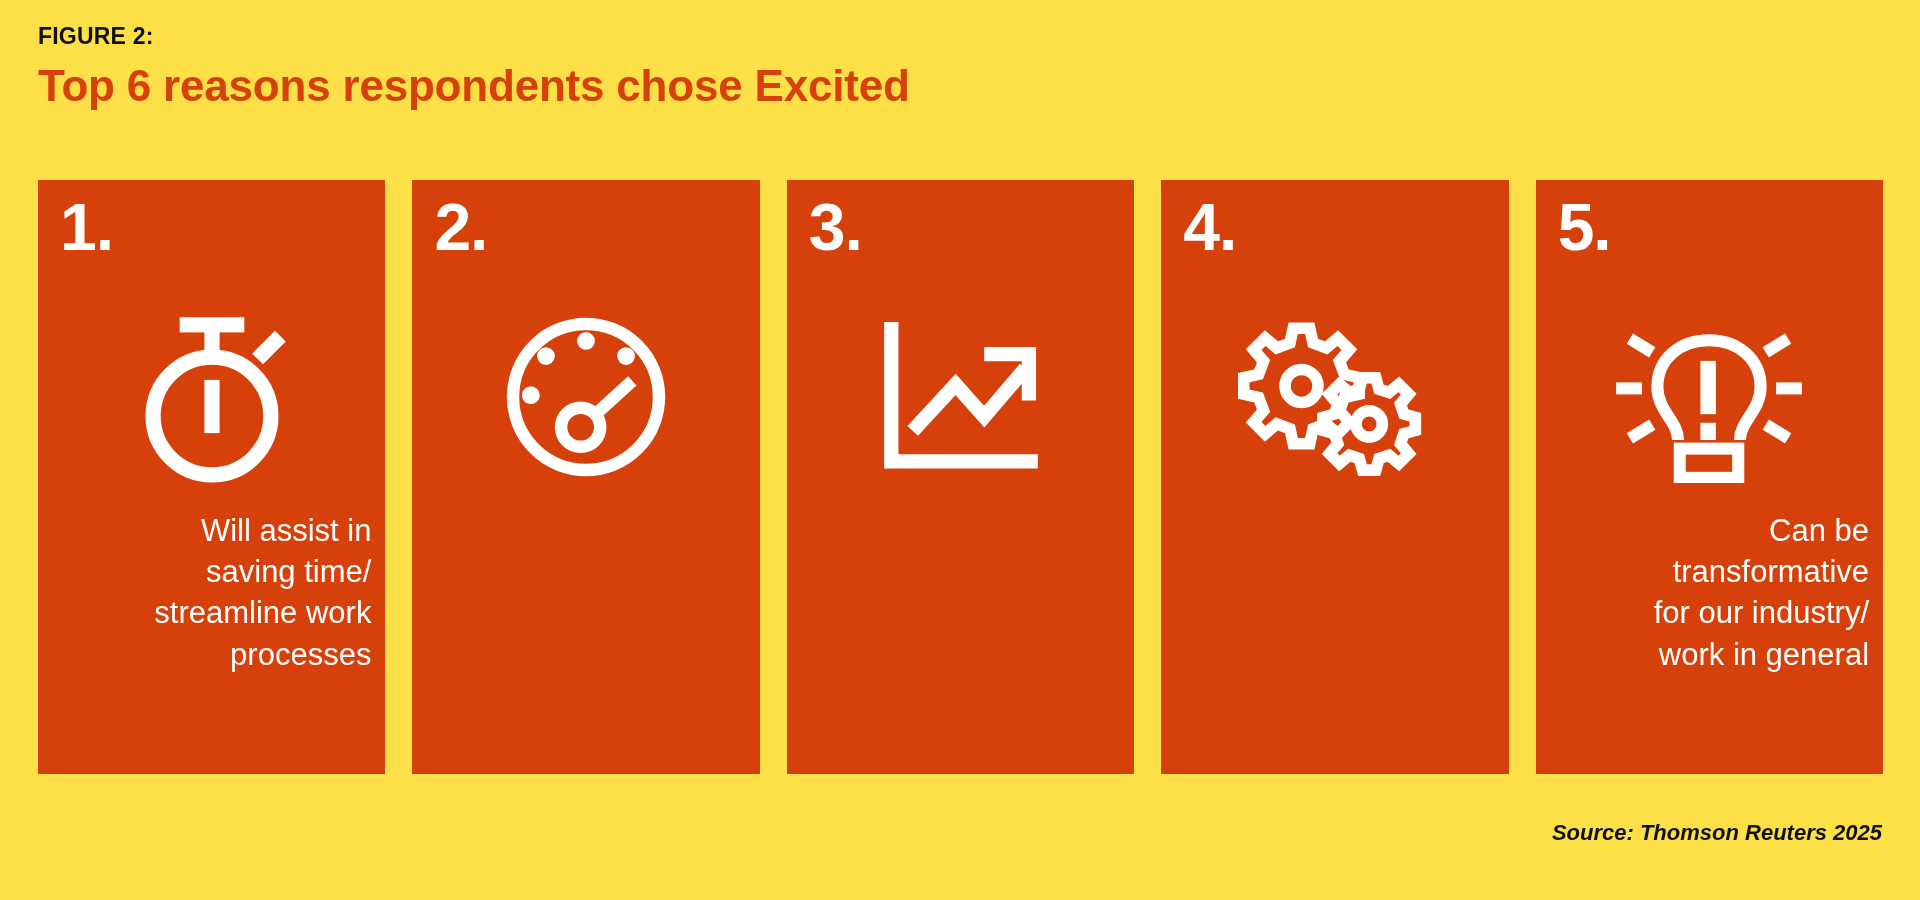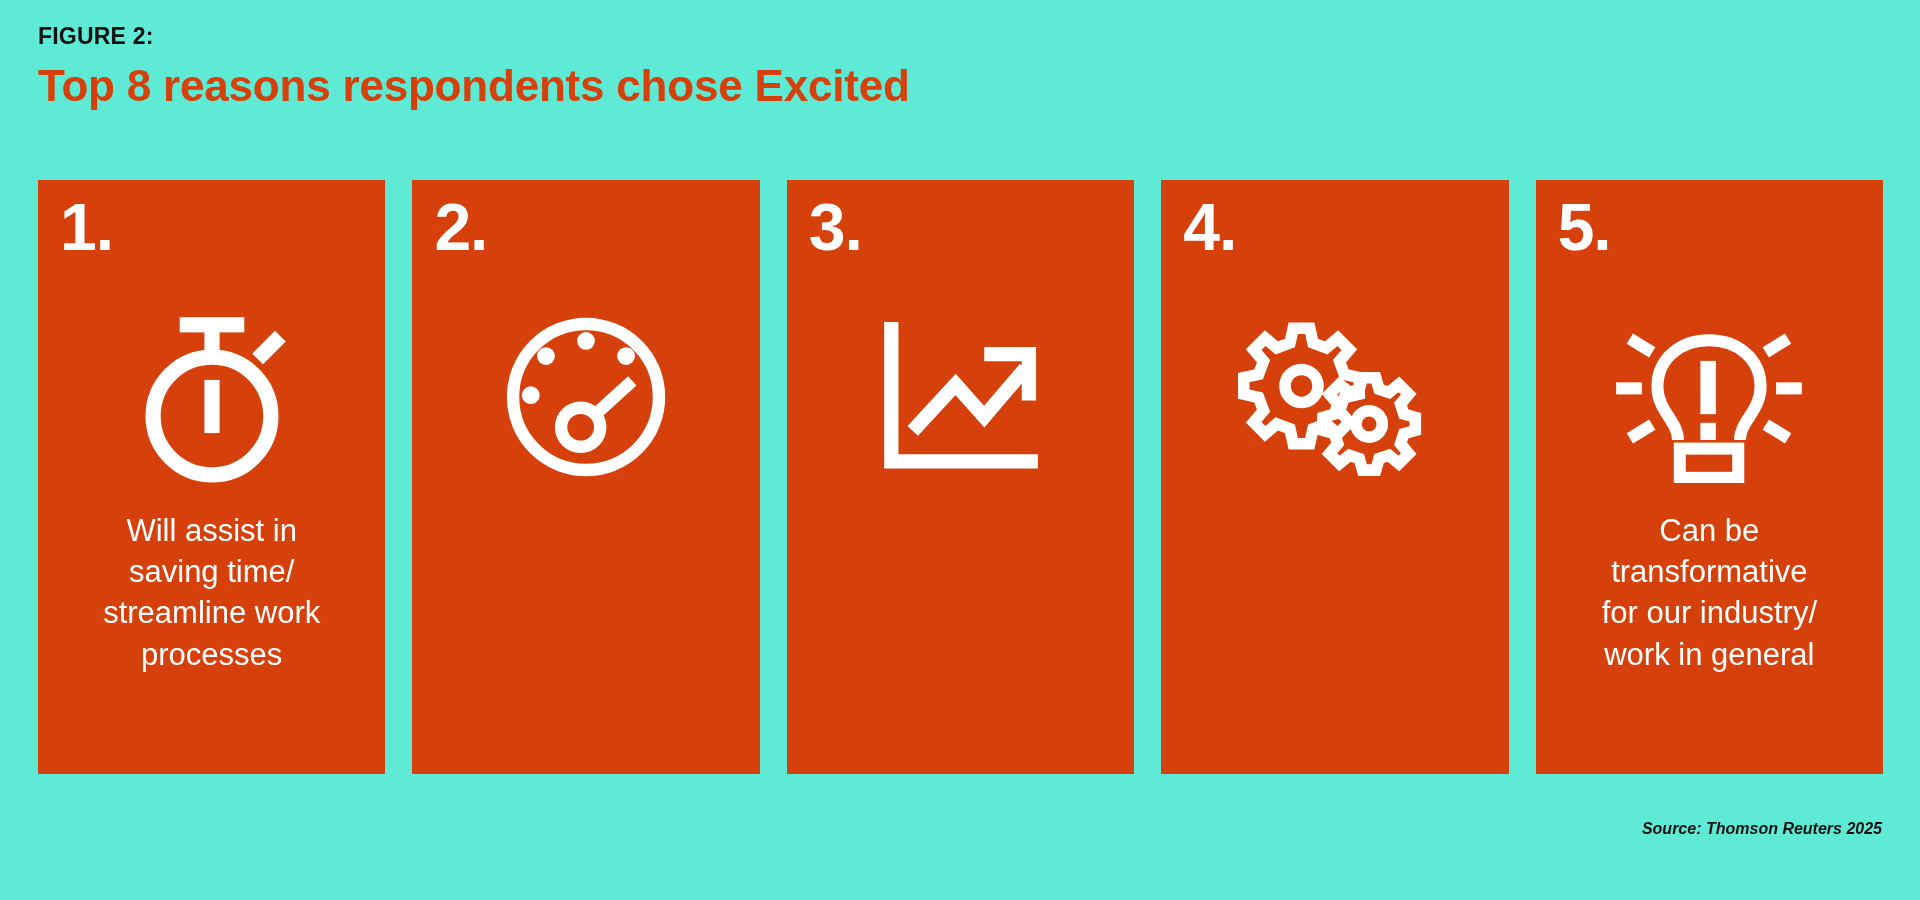--- a/index.html
+++ b/index.html
@@ -9,21 +9,21 @@
     height: 900px;
     background: #ffffff;
     font-family: "Liberation Sans", sans-serif;
     overflow: hidden;
   }
 
   .figure-wrap {
     position: relative;
     width: 1920px;
     height: 900px;
-    background: #5eead4;
+    background: #fde047;
   }
 
   
   .header {
     position: absolute;
     left: 38px;
     top: 22px;
     width: 1500px;
   }
 
@@ -88,47 +88,47 @@
     display: flex;
     align-items: center;
     justify-content: center;
   }
   .icon-slot svg { display: block; }
 
   .card-text {
     margin-top: 18px;
     width: 100%;
     padding: 0 14px;
-    text-align: center;
+    text-align: right;
     font-size: 31px;
     line-height: 1.33;
     color: #ffffff;
     white-space: pre-line;
   }
 
   
   .source {
     position: absolute;
     right: 38px;
     top: 820px;
-    font-size: 16px;
+    font-size: 22px;
     font-style: italic;
     font-weight: bold;
     color: #111111;
     text-align: right;
   }
 </style>
 </head>
 <body>
 
 <div class="figure-wrap">
 
   <div class="header">
     <div class="figure-label">FIGURE 2:</div>
-    <div class="figure-title"><span>Top 8 reasons respondents chose </span><span class="em">Excited</span></div>
+    <div class="figure-title"><span>Top 6 reasons respondents chose </span><span class="em">Excited</span></div>
   </div>
 
   <div class="cards">
 
     <div class="card">
       <div class="card-number">1.</div>
       <div class="icon-slot">
         <svg width="190" height="190" viewBox="0 0 100 100" fill="none" stroke="#ffffff">
           <rect x="33" y="8" width="34" height="8" fill="#ffffff" stroke="none"></rect>
           <rect x="46" y="14" width="8" height="14" fill="#ffffff" stroke="none"></rect>

